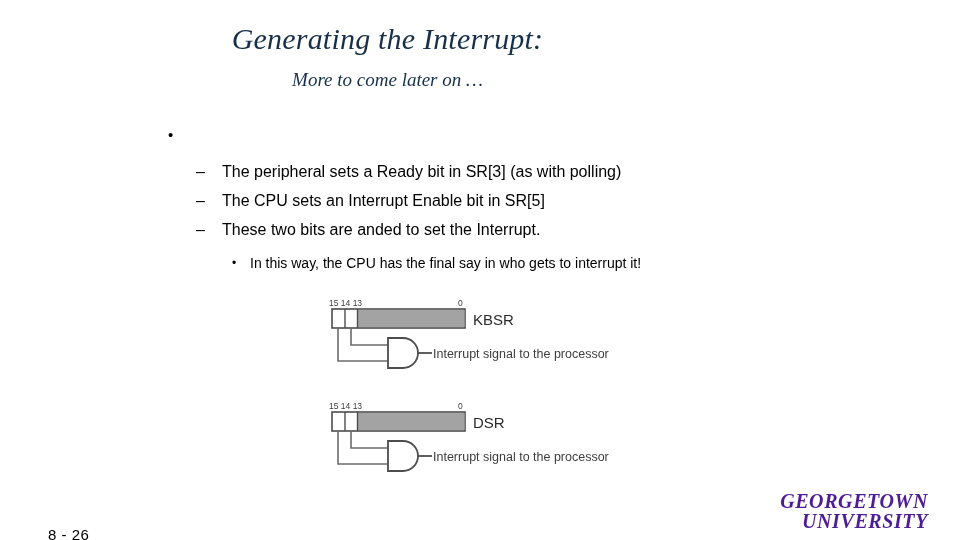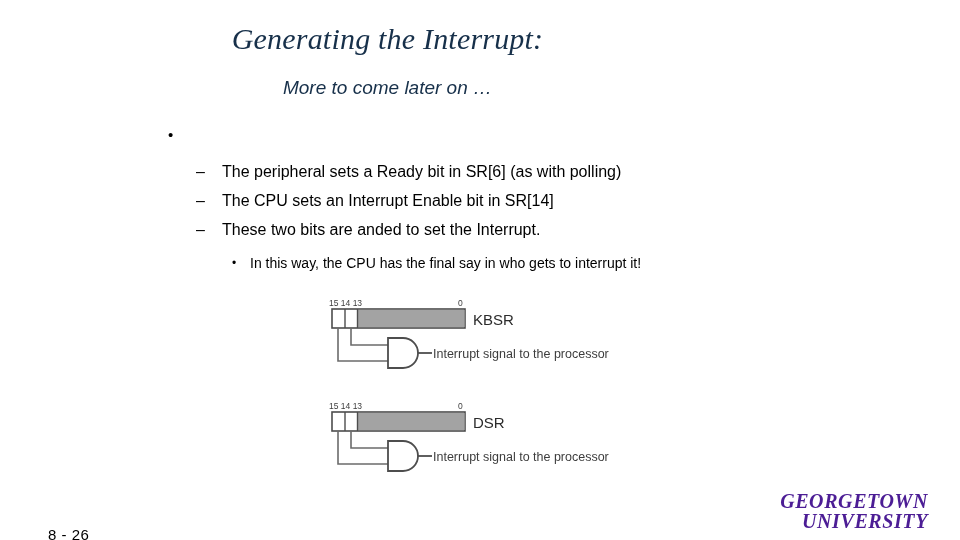--- a/index.html
+++ b/index.html
@@ -33,26 +33,26 @@
   .slide-title {
     font-family: "Liberation Serif", "DejaVu Serif", serif;
     font-style: italic;
     font-size: 30px;
     line-height: 34px;
     color: #17304a;
     letter-spacing: 0.2px;
     white-space: nowrap;
   }
   .slide-subtitle {
-    font-family: Liberation Sans, sans-serif;
+    font-family: Liberation Serif, serif;
     font-style: italic;
     font-size: 19px;
     line-height: 24px;
     color: #17304a;
-    margin-top: 20px;
+    margin-top: 12px;
     white-space: nowrap;
   }
 
   
   .body-area {
     position: absolute;
     left: 0;
     top: 122px;
     width: 960px;
   }
@@ -163,25 +163,25 @@
 
   <div class="body-area">
 
     <div class="lvl1">
       <span class="marker">•</span>
     </div>
 
     <div class="lvl2-group">
       <div class="lvl2">
         <span class="marker">–</span>
-        <span>The peripheral sets a Ready bit in SR[6] (as with polling)</span>
+        <span>The peripheral sets a Ready bit in SR[3] (as with polling)</span>
       </div>
       <div class="lvl2">
         <span class="marker">–</span>
-        <span>The CPU sets an Interrupt Enable bit in SR[14]</span>
+        <span>The CPU sets an Interrupt Enable bit in SR[5]</span>
       </div>
       <div class="lvl2">
         <span class="marker">–</span>
         <span>These two bits are anded to set the Interrupt.</span>
       </div>
     </div>
 
     <div class="lvl3-group">
       <div class="lvl3">
         <span class="marker">•</span>

